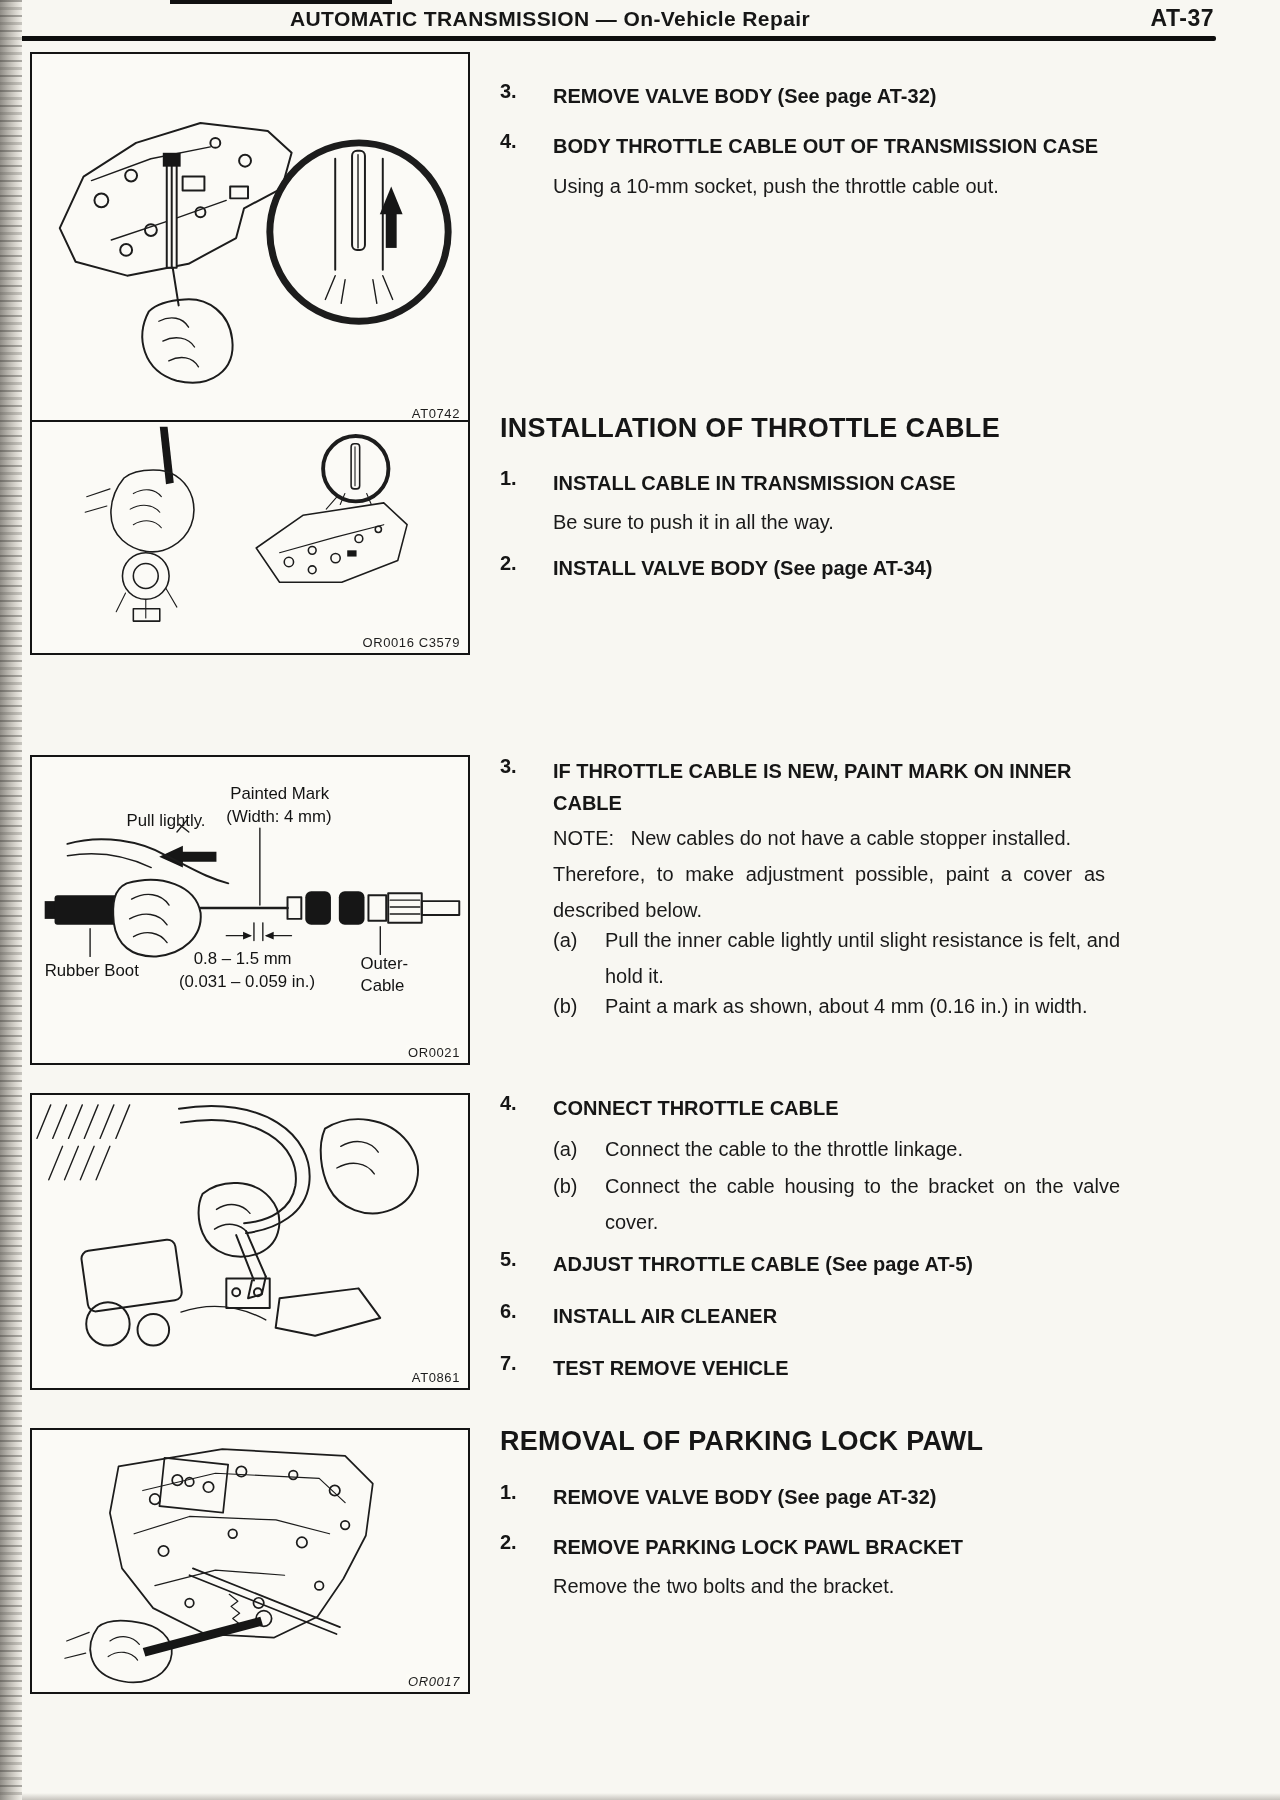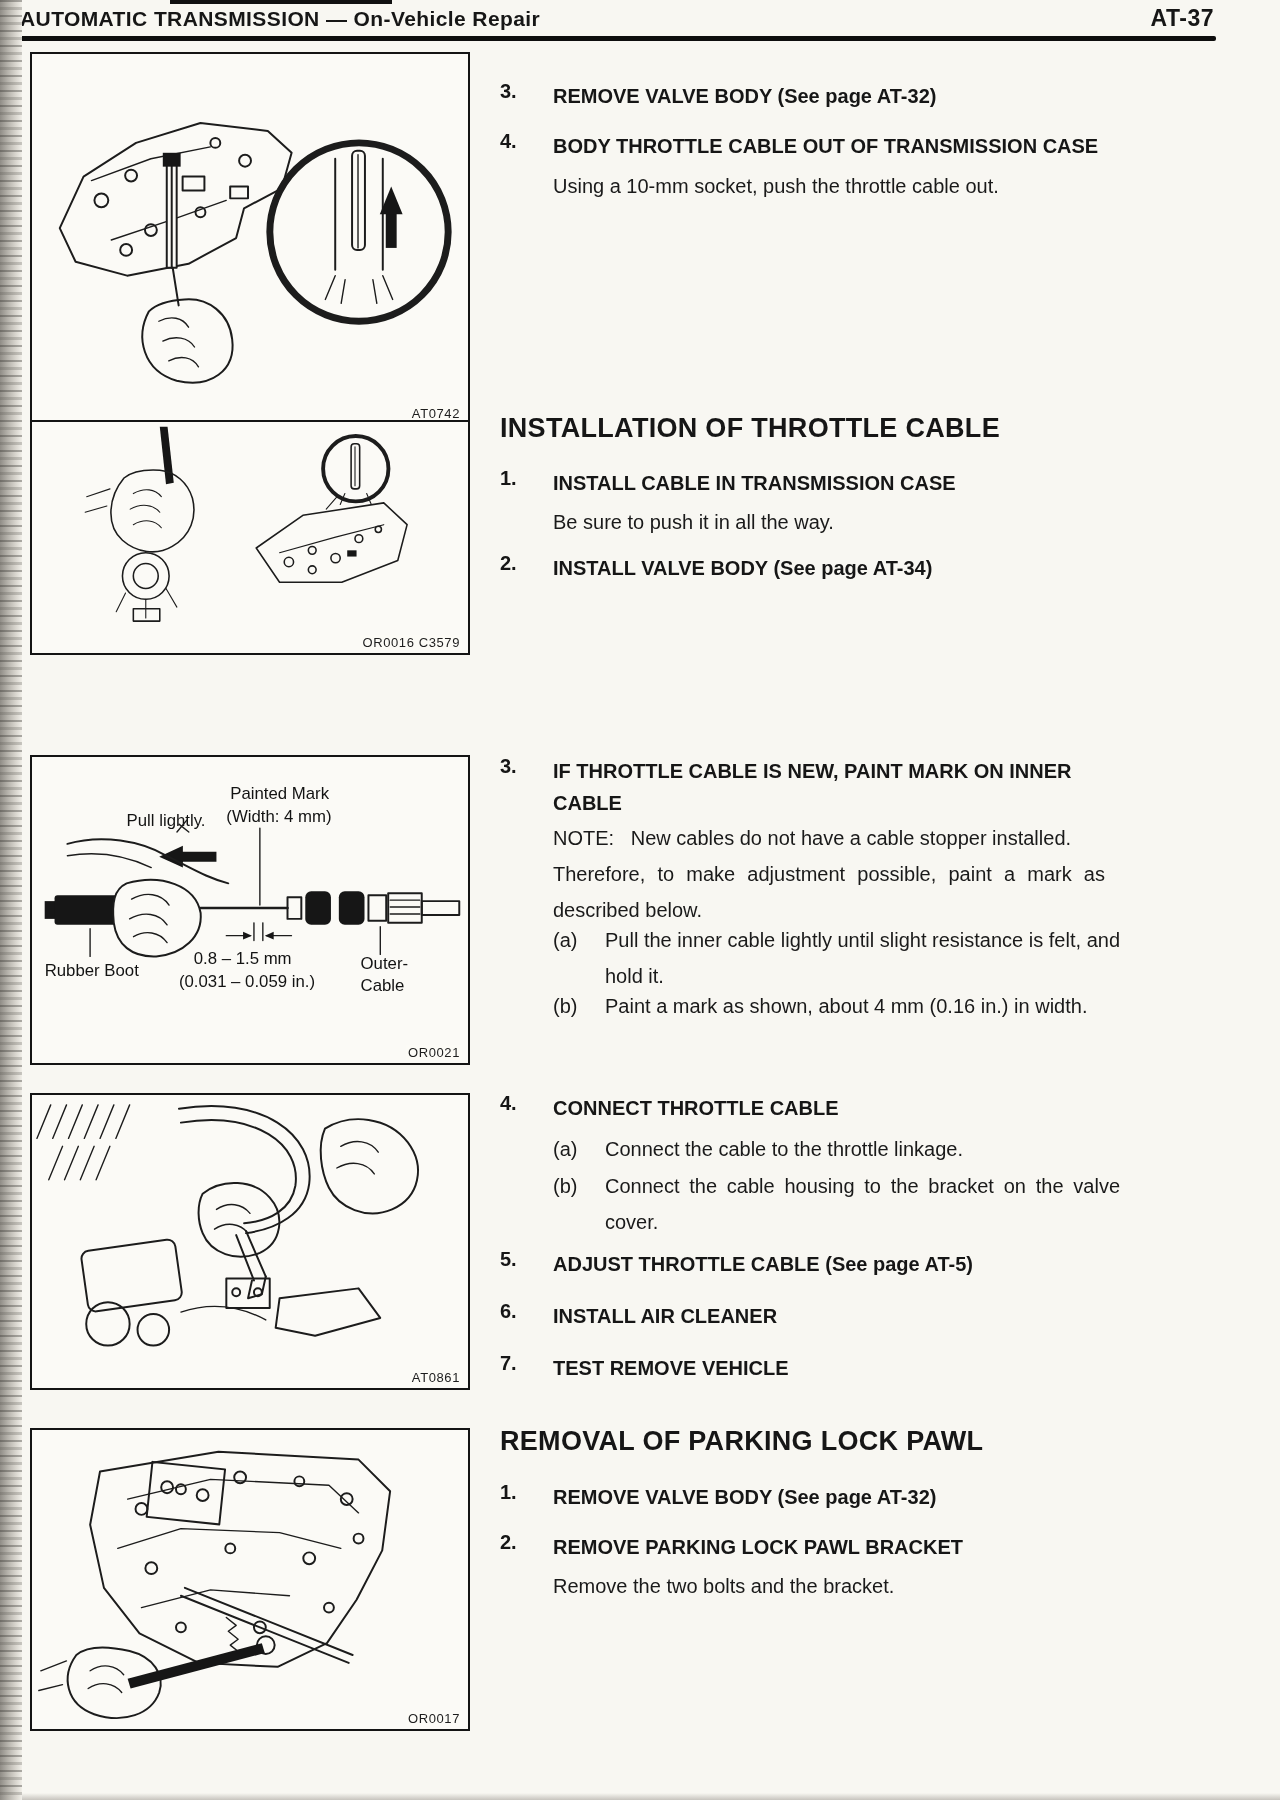--- a/index.html
+++ b/index.html
@@ -11,21 +11,21 @@
   }
   .binding{
     position:absolute;left:0;top:0;width:22px;height:1800px;z-index:5;
     background-image:
       repeating-linear-gradient(180deg, rgba(58,56,52,.38) 0 2px, rgba(0,0,0,0) 2px 7px, rgba(92,90,84,.28) 7px 10px, rgba(0,0,0,0) 10px 15px),
       linear-gradient(90deg,#8f8c86 0%,#b5b2ab 35%,#d9d6cf 72%,#f1efe9 100%);
   }
   .bottom-edge{position:absolute;left:0;bottom:0;width:100%;height:7px;background:linear-gradient(0deg,#c7c4be,rgba(199,196,190,0));}
   .artifact-top{position:absolute;top:0;left:170px;width:222px;height:4px;background:#111;}
 
-  .hdr-title{position:absolute;top:7px;left:20px;width:1060px;text-align:left;
+  .hdr-title{position:absolute;top:7px;left:20px;width:1060px;text-align:center;
     font-size:21px;font-weight:bold;letter-spacing:.4px;}
   .hdr-page{position:absolute;top:5px;right:66px;font-size:23px;font-weight:bold;letter-spacing:.5px;text-align:center;}
   .hdr-rule{position:absolute;top:36px;left:20px;width:1196px;height:5px;background:#0e0e0e;border-radius:2px;}
 
   .figbox{position:absolute;left:30px;width:440px;border:2px solid #141414;background:#fbfaf6;box-sizing:border-box;}
   .figbox svg{display:block;width:100%;height:100%;}
   .figcode{position:absolute;right:6px;bottom:3px;font-size:13px;letter-spacing:.6px;color:#1d1d1d;background:rgba(251,250,246,.85);padding:0 2px;}
 
   .item{position:absolute;left:500px;width:620px;font-weight:bold;font-size:20px;}
   .item .num{position:absolute;left:0;top:0;}
@@ -180,21 +180,21 @@
       <path class="thin" d="M150,220 C180,210 210,214 236,228"></path>
       <path d="M250,206 L330,196 L352,226 L286,244 L246,236 Z"></path>
       <rect x="196" y="186" width="44" height="30"></rect>
       <circle cx="206" cy="200" r="4"></circle>
         <circle cx="228" cy="200" r="4"></circle>
     </g>
   </svg>
   <div class="figcode">AT0861</div>
 </div>
 
-<div class="figbox" style="top:1428px;height:303px;">
+<div class="figbox" style="top:1428px;height:266px;font-style:italic;">
   <svg viewBox="0 0 440 303">
     <g class="ln">
       <path d="M68,42 L188,22 L330,30 L362,62 L354,122 L328,172 L298,216 L248,240 L168,236 L108,206 L72,160 L58,96 Z"></path>
       <path class="thin" d="M96,70 L180,50 L300,56 L330,84 M86,120 L150,100 L250,104 L312,120 M110,180 L180,162 L260,168"></path>
       <circle cx="110" cy="80" r="6"></circle>
         <circle cx="150" cy="60" r="5"></circle>
         <circle cx="210" cy="48" r="6"></circle>
       <circle cx="270" cy="52" r="5"></circle>
         <circle cx="318" cy="70" r="6"></circle>
         <circle cx="330" cy="110" r="5"></circle>
@@ -240,21 +240,21 @@
 <div class="item" style="top:552px">
   <span class="num">2.</span>
   <span class="ititle">INSTALL VALVE BODY (See page AT-34)</span>
 </div>
 
 <div class="item" style="top:755px">
   <span class="num">3.</span>
   <span class="ititle">IF THROTTLE CABLE IS NEW, PAINT MARK ON INNER CABLE</span>
 </div>
 <div class="body note" style="top:820px">NOTE:   New cables do not have a cable stopper installed.</div>
-<div class="body just" style="top:856px">Therefore, to make adjustment possible, paint a mark as described below.</div>
+<div class="body just" style="top:856px">Therefore, to make adjustment possible, paint a cover as described below.</div>
 <div class="sub" style="top:922px">
   <span class="tag">(a)</span>
   <span class="stext">Pull the inner cable lightly until slight resistance is felt, and hold it.</span>
 </div>
 <div class="sub" style="top:988px">
   <span class="tag">(b)</span>
   <span class="stext">Paint a mark as shown, about 4 mm (0.16 in.) in width.</span>
 </div>
 
 <div class="item" style="top:1092px">

